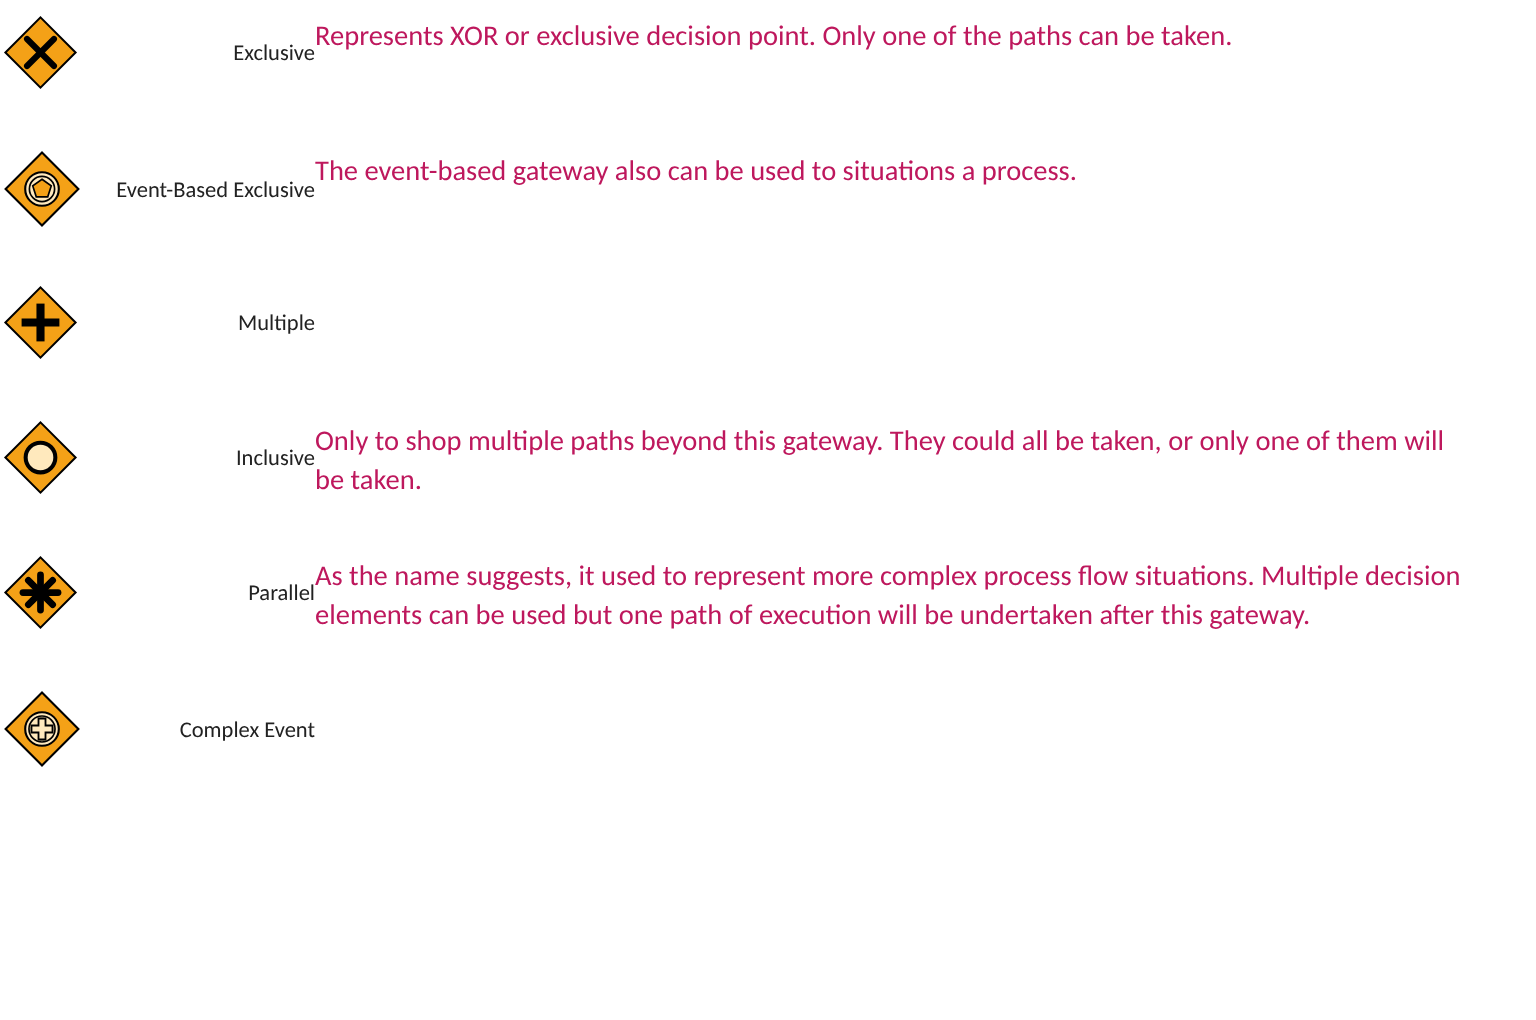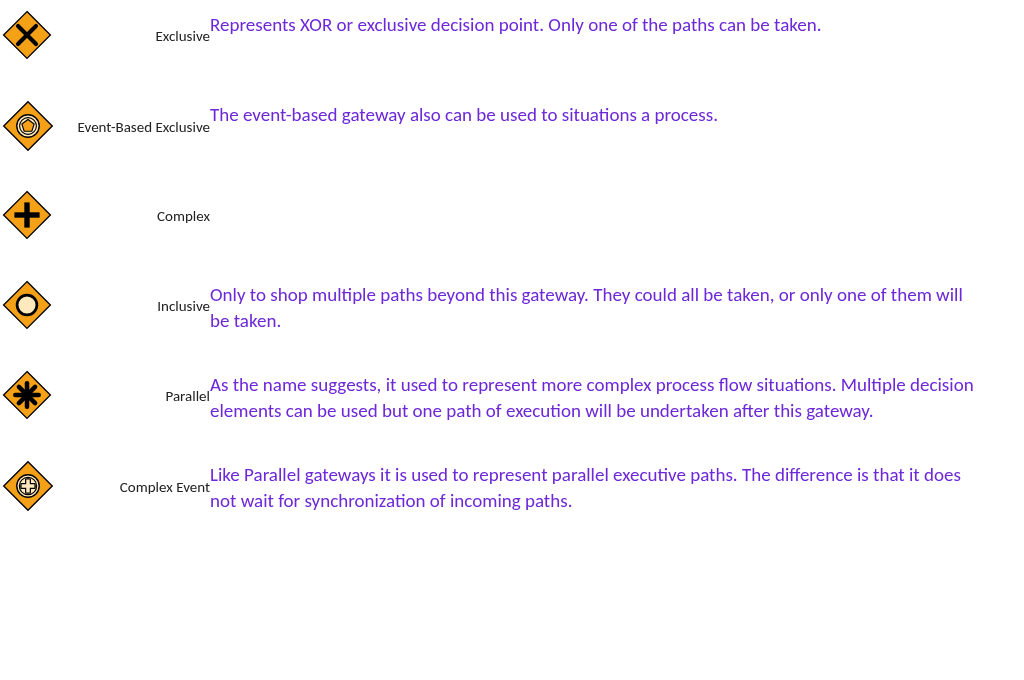--- a/index.html
+++ b/index.html
@@ -30,21 +30,21 @@
       margin-top: 2px;
       text-align: center;
     }
     .desc-col {
       flex: 1;
       padding-right: 40px;
       padding-top: 4px;
     }
     .desc-text {
       font-size: 19px;
-      color: #6d28d9;
+      color: #be185d;
       line-height: 1.35;
     }
     .gateway-svg {
       display: block;
     }
   </style>
 </head>
 <body>
 
 <div class="row">
@@ -76,21 +76,21 @@
   </div>
 </div>
 
 <div class="row">
   <div class="icon-col">
     <svg class="gateway-svg" width="54" height="54" viewBox="0 0 60 60">
       <polygon points="30,4 56,30 30,56 4,30" fill="#f4a117" stroke="#000" stroke-width="1.5"></polygon>
       <line x1="30" y1="16" x2="30" y2="44" stroke="#000" stroke-width="6"></line>
       <line x1="16" y1="30" x2="44" y2="30" stroke="#000" stroke-width="6"></line>
     </svg>
-    <div class="icon-label">Complex</div>
+    <div class="icon-label">Multiple</div>
   </div>
 </div>
 
 <div class="row">
   <div class="icon-col">
     <svg class="gateway-svg" width="54" height="54" viewBox="0 0 60 60">
       <polygon points="30,4 56,30 30,56 4,30" fill="#f4a117" stroke="#000" stroke-width="1.5"></polygon>
       <circle cx="30" cy="30" r="11" fill="#ffe9bd" stroke="#000" stroke-width="3"></circle>
     </svg>
     <div class="icon-label">Inclusive</div>
@@ -124,16 +124,13 @@
       <polygon points="30,4 56,30 30,56 4,30" fill="#f4a117" stroke="#000" stroke-width="1.5"></polygon>
       <circle cx="30" cy="30" r="12" fill="#ffe9bd" stroke="#000" stroke-width="1.5"></circle>
       <circle cx="30" cy="30" r="9.3" fill="none" stroke="#000" stroke-width="1.2"></circle>
       <g stroke="#000" stroke-width="1.5" fill="none">
         <path d="M 30 22 L 30 38 M 22 30 L 38 30" stroke-width="3.2"></path>
       </g>
       <path d="M 27.5 22.5 L 32.5 22.5 L 32.5 27.5 L 37.5 27.5 L 37.5 32.5 L 32.5 32.5 L 32.5 37.5 L 27.5 37.5 L 27.5 32.5 L 22.5 32.5 L 22.5 27.5 L 27.5 27.5 Z" fill="#ffe9bd" stroke="#000" stroke-width="1.3"></path>
     </svg>
     <div class="icon-label">Complex Event</div>
   </div>
-  <div class="desc-col">
-    <div class="desc-text">Like Parallel gateways it is used to represent parallel executive paths. The difference is that it does not wait for synchronization of incoming paths.</div>
-  </div>
 </div>
 
 </body></html>

